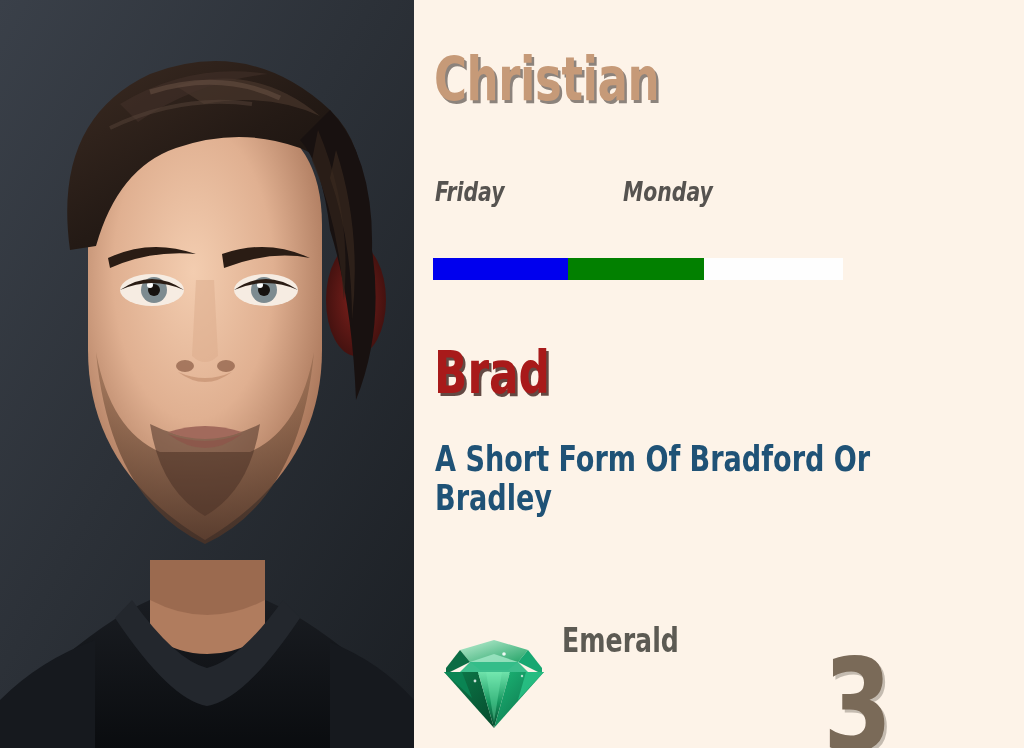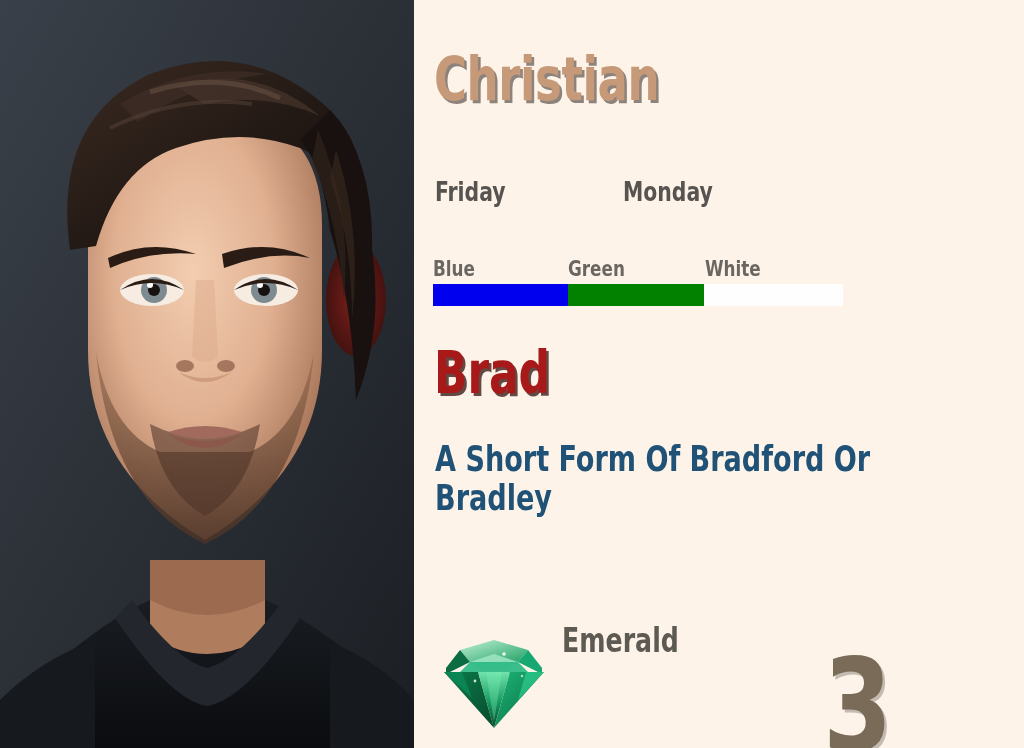--- a/index.html
+++ b/index.html
@@ -56,20 +56,21 @@
     transform-origin: left top;
     white-space: nowrap;
   }
 
   .days {
     position: absolute;
     left: 21px;
     top: 178px;
     display: flex;
     white-space: nowrap;
+    font-style: italic;
   }
   .day {
     font-family: "DejaVu Sans Condensed", "Liberation Sans Narrow", "Liberation Sans", sans-serif;
     font-weight: 700;
     font-size: 27px;
     line-height: 1;
     color: #565350;
     transform: scaleX(0.84);
     transform-origin: left top;
   }
@@ -267,25 +268,20 @@
   <div class="panel">
 
     <div class="title">Christian</div>
 
     <div class="days">
       <span class="day first">Friday</span>
       <span class="day">Monday</span>
     </div>
 
     <div class="meter">
-      <div class="meter-labels">
-        <span class="meter-label" style="left:0px;">Blue</span>
-        <span class="meter-label" style="left:135px;">Green</span>
-        <span class="meter-label" style="left:272px;">White</span>
-      </div>
       <div class="meter-bar">
         <div class="meter-seg" style="width:33%;background:#0000ee;"></div>
         <div class="meter-seg" style="width:33%;background:#028000;"></div>
         <div class="meter-seg" style="width:34%;background:#fefefe;"></div>
       </div>
     </div>
 
     <div class="nickname">Brad</div>
 
     <div class="meaning">A Short Form Of Bradford Or Bradley</div>

